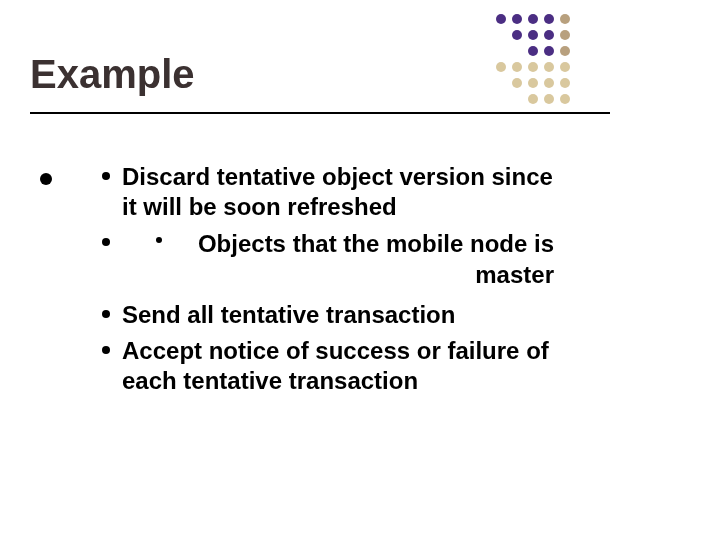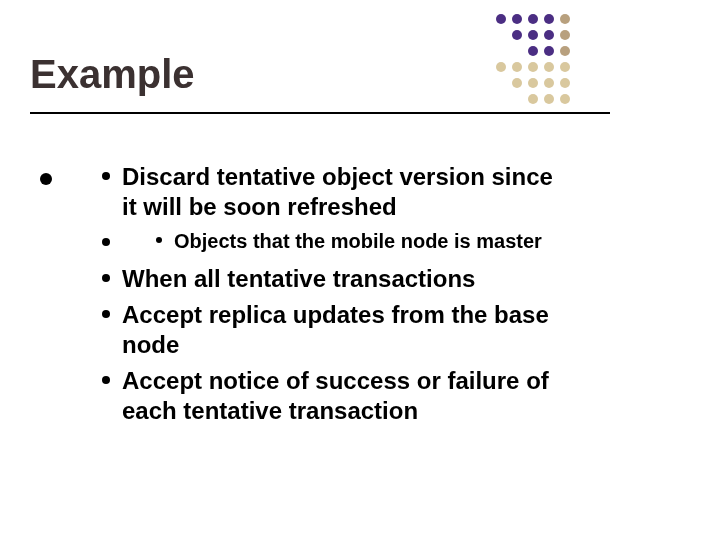--- a/index.html
+++ b/index.html
@@ -102,23 +102,24 @@
     border-radius: 50%;
   }
   ul.l3list {
     margin-top: 6px;
     margin-bottom: 10px;
     padding-left: 30px;
   }
   li.l3 {
     position: relative;
     padding-left: 22px;
-    font-size: 20px;
+    font-size: 24px;
     line-height: 1.3;
     margin-bottom: 4px;
+    text-align: right;
   }
   li.l3::before {
     content: "";
     position: absolute;
     left: 4px;
     top: 9px;
     width: 6px;
     height: 6px;
     background: #000;
     border-radius: 50%;
@@ -178,24 +179,21 @@
             <span>Discard tentative object version since it will be soon refreshed</span>
           </li>
           <li class="l2">
             <ul class="l3list">
               <li class="l3">
                 <span>Objects that the mobile node is master</span>
               </li>
             </ul>
           </li>
           <li class="l2">
-            <span>When all tentative transactions</span>
-          </li>
-          <li class="l2">
-            <span>Accept replica updates from the base node</span>
+            <span>Send all tentative transaction</span>
           </li>
           <li class="l2">
             <span>Accept notice of success or failure of each tentative transaction</span>
           </li>
         </ul>
       </li>
     </ul>
   </div>
 
 </div>

